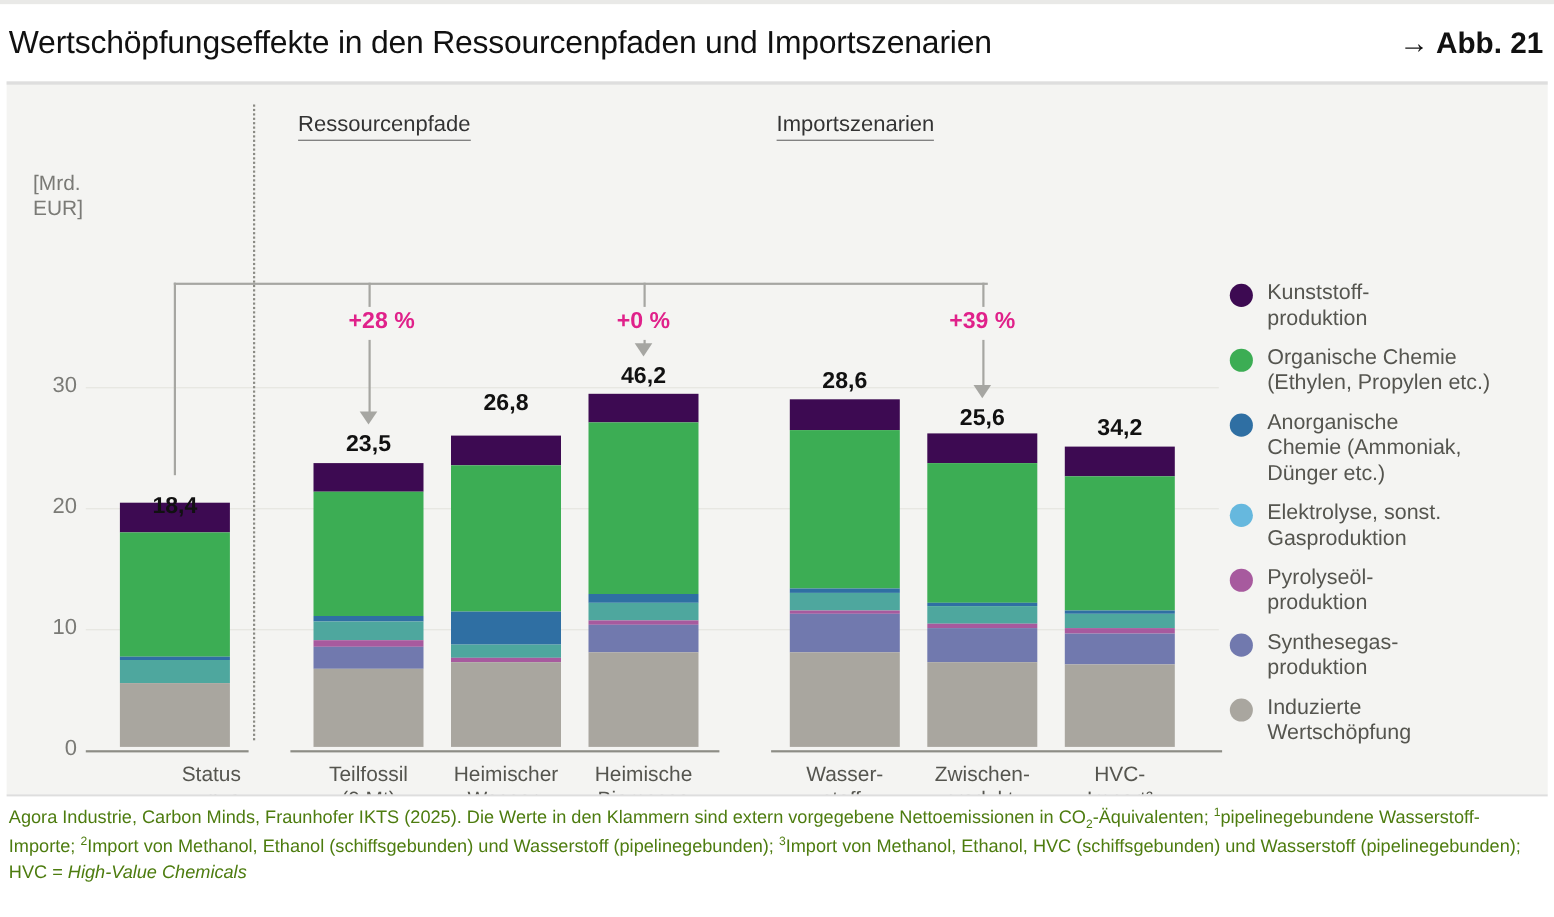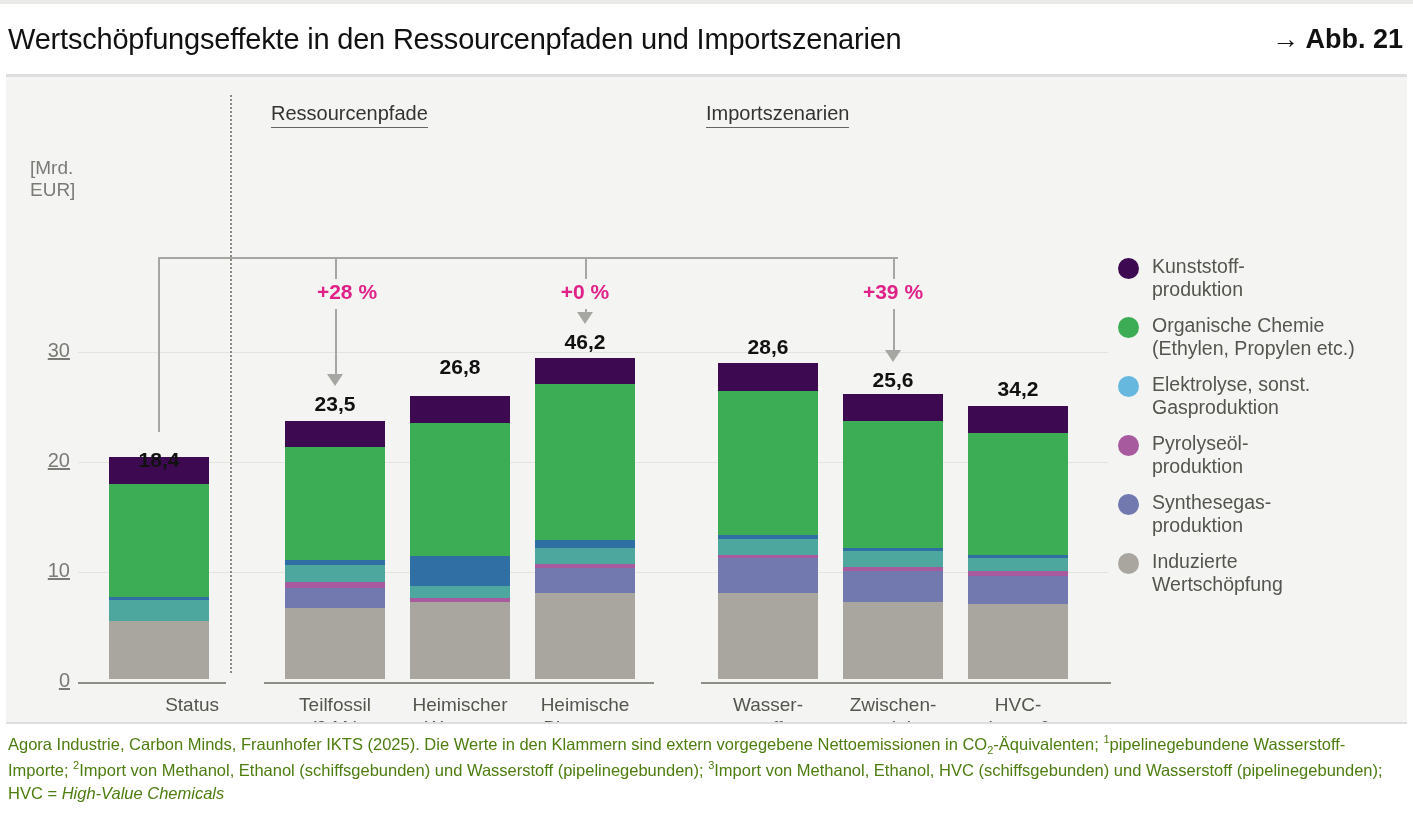--- a/index.html
+++ b/index.html
@@ -39,21 +39,21 @@
   }
   #sec-head-0 { left:265px; top:25px; }
   #sec-head-1 { left:700px; top:25px; }
 
   #axis-unit {
     position:absolute; left:24px; top:80px;
     font-size:19px; color:#7a7a76; line-height:1.18; white-space:pre;
   }
 
   .gridline { position:absolute; height:1px; background:#e4e4de; left:72px; width:1030px; }
-  .ytick { position:absolute; left:18px; font-size:20px; color:#7a7a76; width:46px; text-align:right;text-decoration:underline; }
+  .ytick { position:absolute; left:18px; font-size:20px; color:#7a7a76; width:46px; text-align:right; }
 
   .axis-seg { position:absolute; height:2px; background:#8d8d86; }
 
   #divider {
     position:absolute; left:224px; top:18px; width:0;
     height:578px; border-left:2px dotted #8a8a84;
   }
 
   
   .conn-h { position:absolute; height:2px; background:#a6a6a2; }
@@ -250,20 +250,26 @@
         <span class="leg-dot" style="background: rgb(61, 10, 82);"></span>
         <span class="leg-text">Kunststoff-
 produktion</span>
       </div>
       <div class="leg-item">
         <span class="leg-dot" style="background: rgb(60, 173, 84);"></span>
         <span class="leg-text">Organische Chemie
 (Ethylen, Propylen etc.)</span>
       </div>
       <div class="leg-item">
+        <span class="leg-dot" style="background: rgb(47, 111, 163);"></span>
+        <span class="leg-text">Anorganische
+Chemie (Ammoniak,
+Dünger etc.)</span>
+      </div>
+      <div class="leg-item">
         <span class="leg-dot" style="background: rgb(102, 184, 222);"></span>
         <span class="leg-text">Elektrolyse, sonst.
 Gasproduktion</span>
       </div>
       <div class="leg-item">
         <span class="leg-dot" style="background: rgb(167, 90, 158);"></span>
         <span class="leg-text">Pyrolyseöl-
 produktion</span>
       </div>
       <div class="leg-item">

